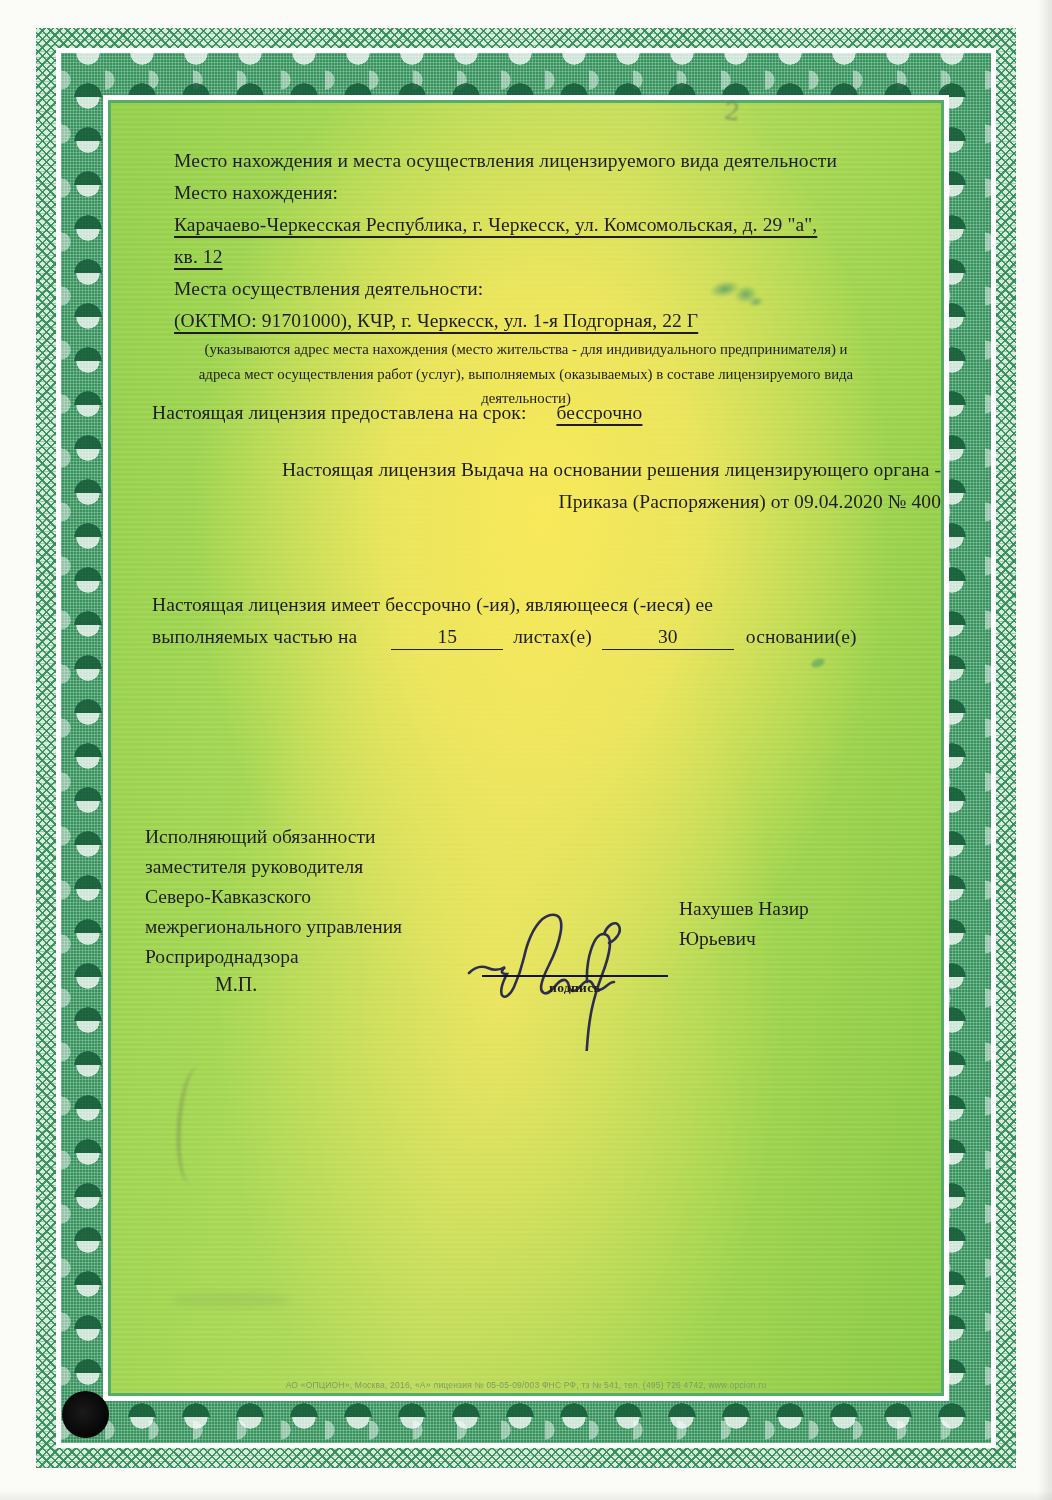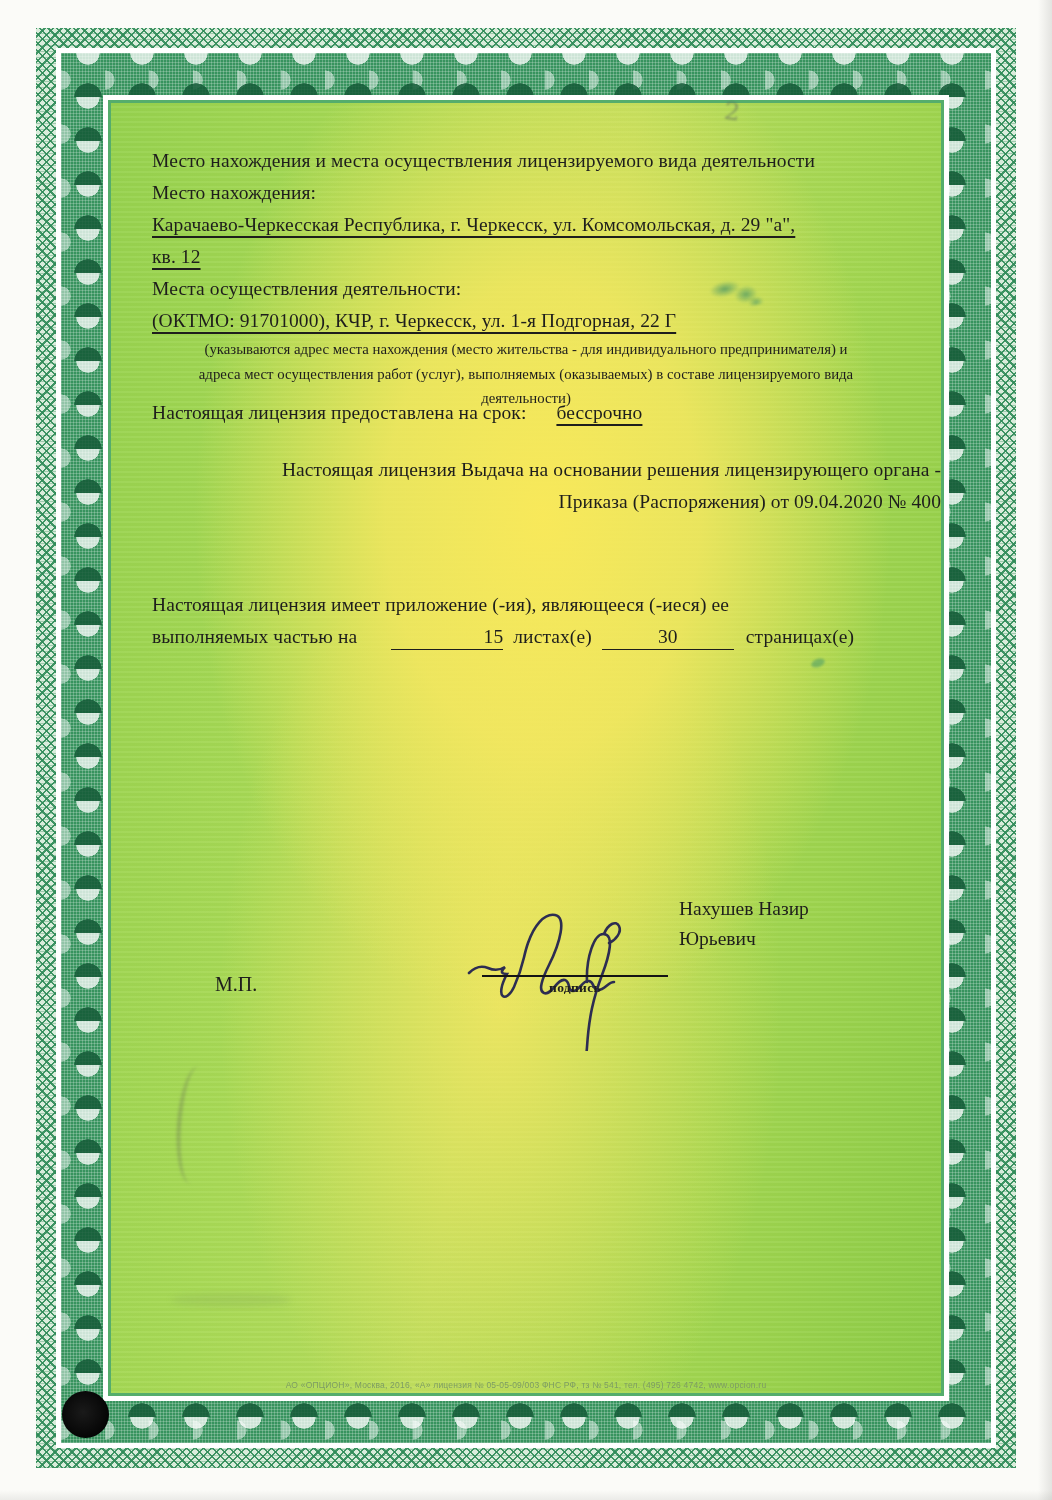--- a/index.html
+++ b/index.html
@@ -60,32 +60,32 @@
       radial-gradient(ellipse 42% 40% at 52% 32%, rgba(250,233,90,.97) 0%, rgba(249,232,95,.8) 45%, rgba(249,232,95,0) 100%),
       radial-gradient(ellipse 34% 38% at 47% 70%, rgba(247,231,98,.8) 0%, rgba(247,231,98,0) 100%),
       repeating-linear-gradient(0deg, rgba(255,255,255,.05) 0 2px, rgba(0,0,0,.015) 2px 5px),
       linear-gradient(100deg, #96d24e 0%, #a8d955 28%, #b7dc5c 50%, #a2d650 74%, #8ccc47 100%);
     color:#1e1e1c;
   }
   
   .blk{position:absolute;left:0;width:100%;box-sizing:border-box;}
   .main-text{font-size:19.5px;line-height:32px;letter-spacing:.1px;}
   .u{text-decoration:underline;text-decoration-thickness:1.6px;text-underline-offset:5px;}
-  .head-block{top:42px;padding-left:41px;padding-right:30px;}
+  .head-block{top:42px;padding-left:63px;padding-right:30px;}
   .note-block{top:234px;text-align:center;font-size:14.8px;line-height:24.5px;padding:0 21px;}
   .term-block{top:294px;padding-left:41px;}
   .term-gap{display:inline-block;width:30px;}
   .basis-block{top:351px;padding-left:41px;text-align:right;}
   .attach-block{top:486px;padding-left:41px;}
   .blank-field{
     display:inline-block;text-align:center;
     border-bottom:1.6px solid #1e1e1c;
     line-height:24px;
   }
-  .blank-sheets{width:112px;margin-left:34px;margin-right:10px;text-align:right;}
+  .blank-sheets{width:112px;margin-left:34px;margin-right:10px;}
   .blank-pages{width:132px;margin-left:10px;margin-right:12px;}
   .officials-block{top:719px;padding-left:34px;font-size:19.5px;line-height:30px;}
   .mp{position:absolute;left:104px;top:870px;font-size:20px;}
   .name-block{position:absolute;left:568px;top:791px;font-size:19.5px;line-height:30px;}
   .sig-line{position:absolute;left:371px;top:872px;width:186px;border-top:2.4px solid #141414;}
   .sig-caption{position:absolute;left:371px;top:877px;width:186px;text-align:center;font-size:13.5px;font-weight:bold;letter-spacing:.3px;}
   .sig-svg{position:absolute;left:340px;top:758px;width:230px;height:190px;pointer-events:none;}
   .imprint{
     position:absolute;left:0;bottom:3px;width:100%;text-align:center;
     font-family:"Liberation Sans","DejaVu Sans",sans-serif;
@@ -155,26 +155,33 @@
               <div class="blk term-block main-text">
                 <span>Настоящая лицензия предоставлена на срок:</span><span class="term-gap"></span><span class="u">бессрочно</span>
               </div>
 
               <div class="blk basis-block main-text">
                 <div>Настоящая лицензия Выдача на основании решения лицензирующего органа -</div>
                 <div>Приказа (Распоряжения) от 09.04.2020 № 400</div>
               </div>
 
               <div class="blk attach-block main-text">
-                <div>Настоящая лицензия имеет приложение (-ия), являющееся (-иеся) ее</div>
+                <div>Настоящая лицензия имеет бессрочно (-ия), являющееся (-иеся) ее</div>
                 <div>
-                  <span>выполняемых частью на</span><span class="blank-field blank-sheets">15</span><span>листах(е)</span><span class="blank-field blank-pages">30</span><span>страницах(е)</span>
+                  <span>выполняемых частью на</span><span class="blank-field blank-sheets">15</span><span>листах(е)</span><span class="blank-field blank-pages">30</span><span>основании(е)</span>
                 </div>
               </div>
 
+              <div class="blk officials-block">
+                <div>Исполняющий обязанности</div>
+                <div>заместителя руководителя</div>
+                <div>Северо-Кавказского</div>
+                <div>межрегионального управления</div>
+                <div>Росприроднадзора</div>
+              </div>
 
               <div class="mp">М.П.</div>
 
               <svg class="sig-svg" viewBox="0 0 230 190">
                 <g fill="none" stroke="#2d2d52" stroke-width="2.6" stroke-linecap="round">
                   <path d="M18,112 q9,-9 19,-5 q9,4 17,-1 q-7,7 2,7 c-13,24 -1,30 7,13 c10,-22 9,-30 14,-44 c6,-17 16,-30 27,-28 c12,2 5,28 -6,50 c-7,14 -11,26 -5,28 c8,3 13,-15 21,-13 c6,2 2,11 8,11 c7,0 9,-11 16,-10 c6,1 3,9 9,9 c7,0 10,-8 16,-8"></path>
                   <path d="M136,121 c-1,-24 7,-49 17,-48 c10,1 6,20 -2,41 c-9,24 -13,42 -15,72 c-1,14 -3,22 -5,32"></path>
                   <path d="M153,73 c4,-10 12,-14 15,-8 c3,6 -3,14 -10,17"></path>
                 </g>
               </svg>

